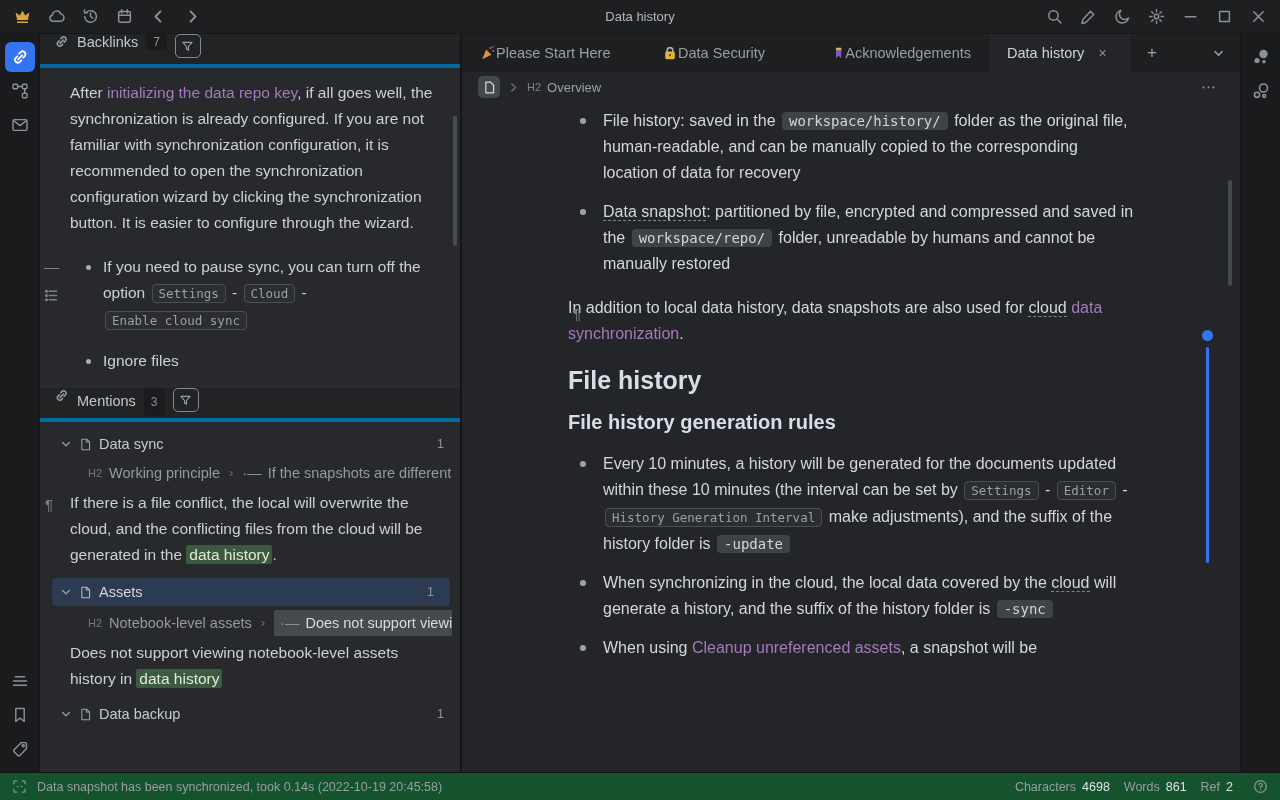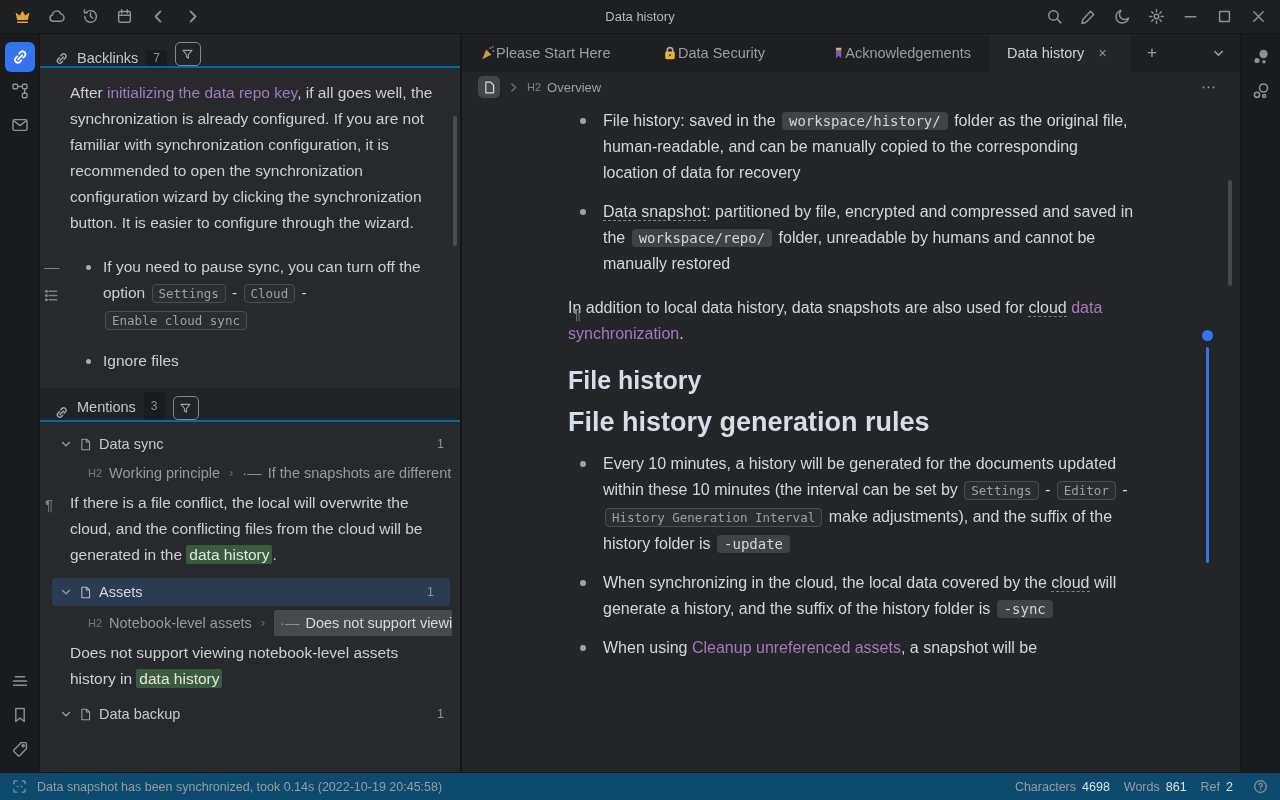--- a/index.html
+++ b/index.html
@@ -26,22 +26,22 @@
   .dock-left { border-right:1px solid #141517; }
   .dock-right { border-left:1px solid #141517; }
   .dock-btn { width:30px; height:30px; display:flex; align-items:center; justify-content:center;
               border-radius:6px; margin:2px 0; color:#8d9196; }
   .dock-btn.active { background:#3574f0; color:#ffffff; }
   .dock-spacer { flex:1 1 auto; }
 
   
   .panel { width:422px; flex:0 0 422px; background:#27292c; border-right:2px solid #141619;
            display:flex; flex-direction:column; position:relative; overflow:hidden; }
-  .panel-header { height:34px; flex:0 0 34px; background:#212325; display:flex; align-items:flex-end;
-                  padding:0 10px 0 14px; gap:8px; border-bottom:2px solid #0369a1; }
+  .panel-header { height:34px; flex:0 0 34px; background:#212325; display:flex; align-items:flex-start;
+                  padding:0 10px 0 14px; gap:8px; border-bottom:4px solid #0369a1; }
   .panel-header .ph-label { font-size:14.5px; color:#c3c7cb; }
   .badge { background:#191b1d; color:#8b9095; font-size:12px; padding:1px 7px; border-radius:3px; }
   .filter-btn { width:26px; height:24px; border:1.5px solid #85898e; border-radius:5px;
                 display:flex; align-items:center; justify-content:center; color:#9aa0a6; }
   .panel-body { flex:1 1 auto; overflow:hidden; font-size:15.5px; line-height:26px; color:#ccd0d4; }
   .pp { padding:12px 26px 4px 30px; }
   .pb-list { padding:14px 26px 0 30px; }
   .pb-li { position:relative; padding-left:33px; margin-bottom:14px; }
   .pb-li::before { content:""; position:absolute; left:16px; top:11px; width:5px; height:5px;
                    border-radius:50%; background:#a8adb3; }
@@ -97,33 +97,33 @@
   .bc-more { margin-left:auto; color:#9aa0a6; letter-spacing:2px; font-size:15px; }
 
   .editor { flex:1 1 auto; overflow:hidden; padding:6px 0 0 106px; font-size:16px; line-height:26px;
             color:#d4d7da; }
   .ed-width { width:566px; }
   .li { position:relative; padding-left:35px; margin-bottom:13px; }
   .li::before { content:""; position:absolute; left:12px; top:10px; width:5.5px; height:5.5px;
                 border-radius:50%; background:#9ca1a7; }
   .ed-para { position:relative; margin:18px 0 20px; }
   .ed-h2 { font-size:25px; color:#d6dfe9; margin:20px 0 10px; font-weight:bold; }
-  .ed-h3 { font-size:27px; color:#d6dfe9; margin:16px 0 16px; font-weight:bold; }
+  .ed-h3 { font-size:20px; color:#d6dfe9; margin:16px 0 16px; font-weight:bold; }
 
   .blue-dot { position:absolute; top:296px; right:27px; width:11px; height:11px; border-radius:50%;
               background:#3574f0; }
   .blue-line { position:absolute; top:313px; right:31px; width:3px; height:216px; background:#3574f0;
                border-radius:2px; }
   .main-scrollbar { position:absolute; top:146px; right:8px; width:4px; height:106px;
                     background:#45484c; border-radius:2px; }
   .panel-scrollbar { position:absolute; top:82px; right:3px; width:4px; height:130px;
                      background:#4a4d50; border-radius:2px; }
 
   
-  .statusbar { height:28px; flex:0 0 28px; background:#0c4a6e; border-top:1px solid #101213;
+  .statusbar { height:28px; flex:0 0 28px; background:#14532d; border-top:1px solid #101213;
                display:flex; align-items:center; padding:0 12px; font-size:12.5px; color:#999ea3; }
   .sb-left { display:flex; align-items:center; gap:10px; }
   .sb-right { margin-left:auto; display:flex; align-items:center; gap:6px; }
   .sb-val { color:#dfe2e5; margin-right:8px; }
   .sb-help { margin-left:6px; color:#8d9196; }
 </style>
 </head>
 <body>
 
 <div class="window">

